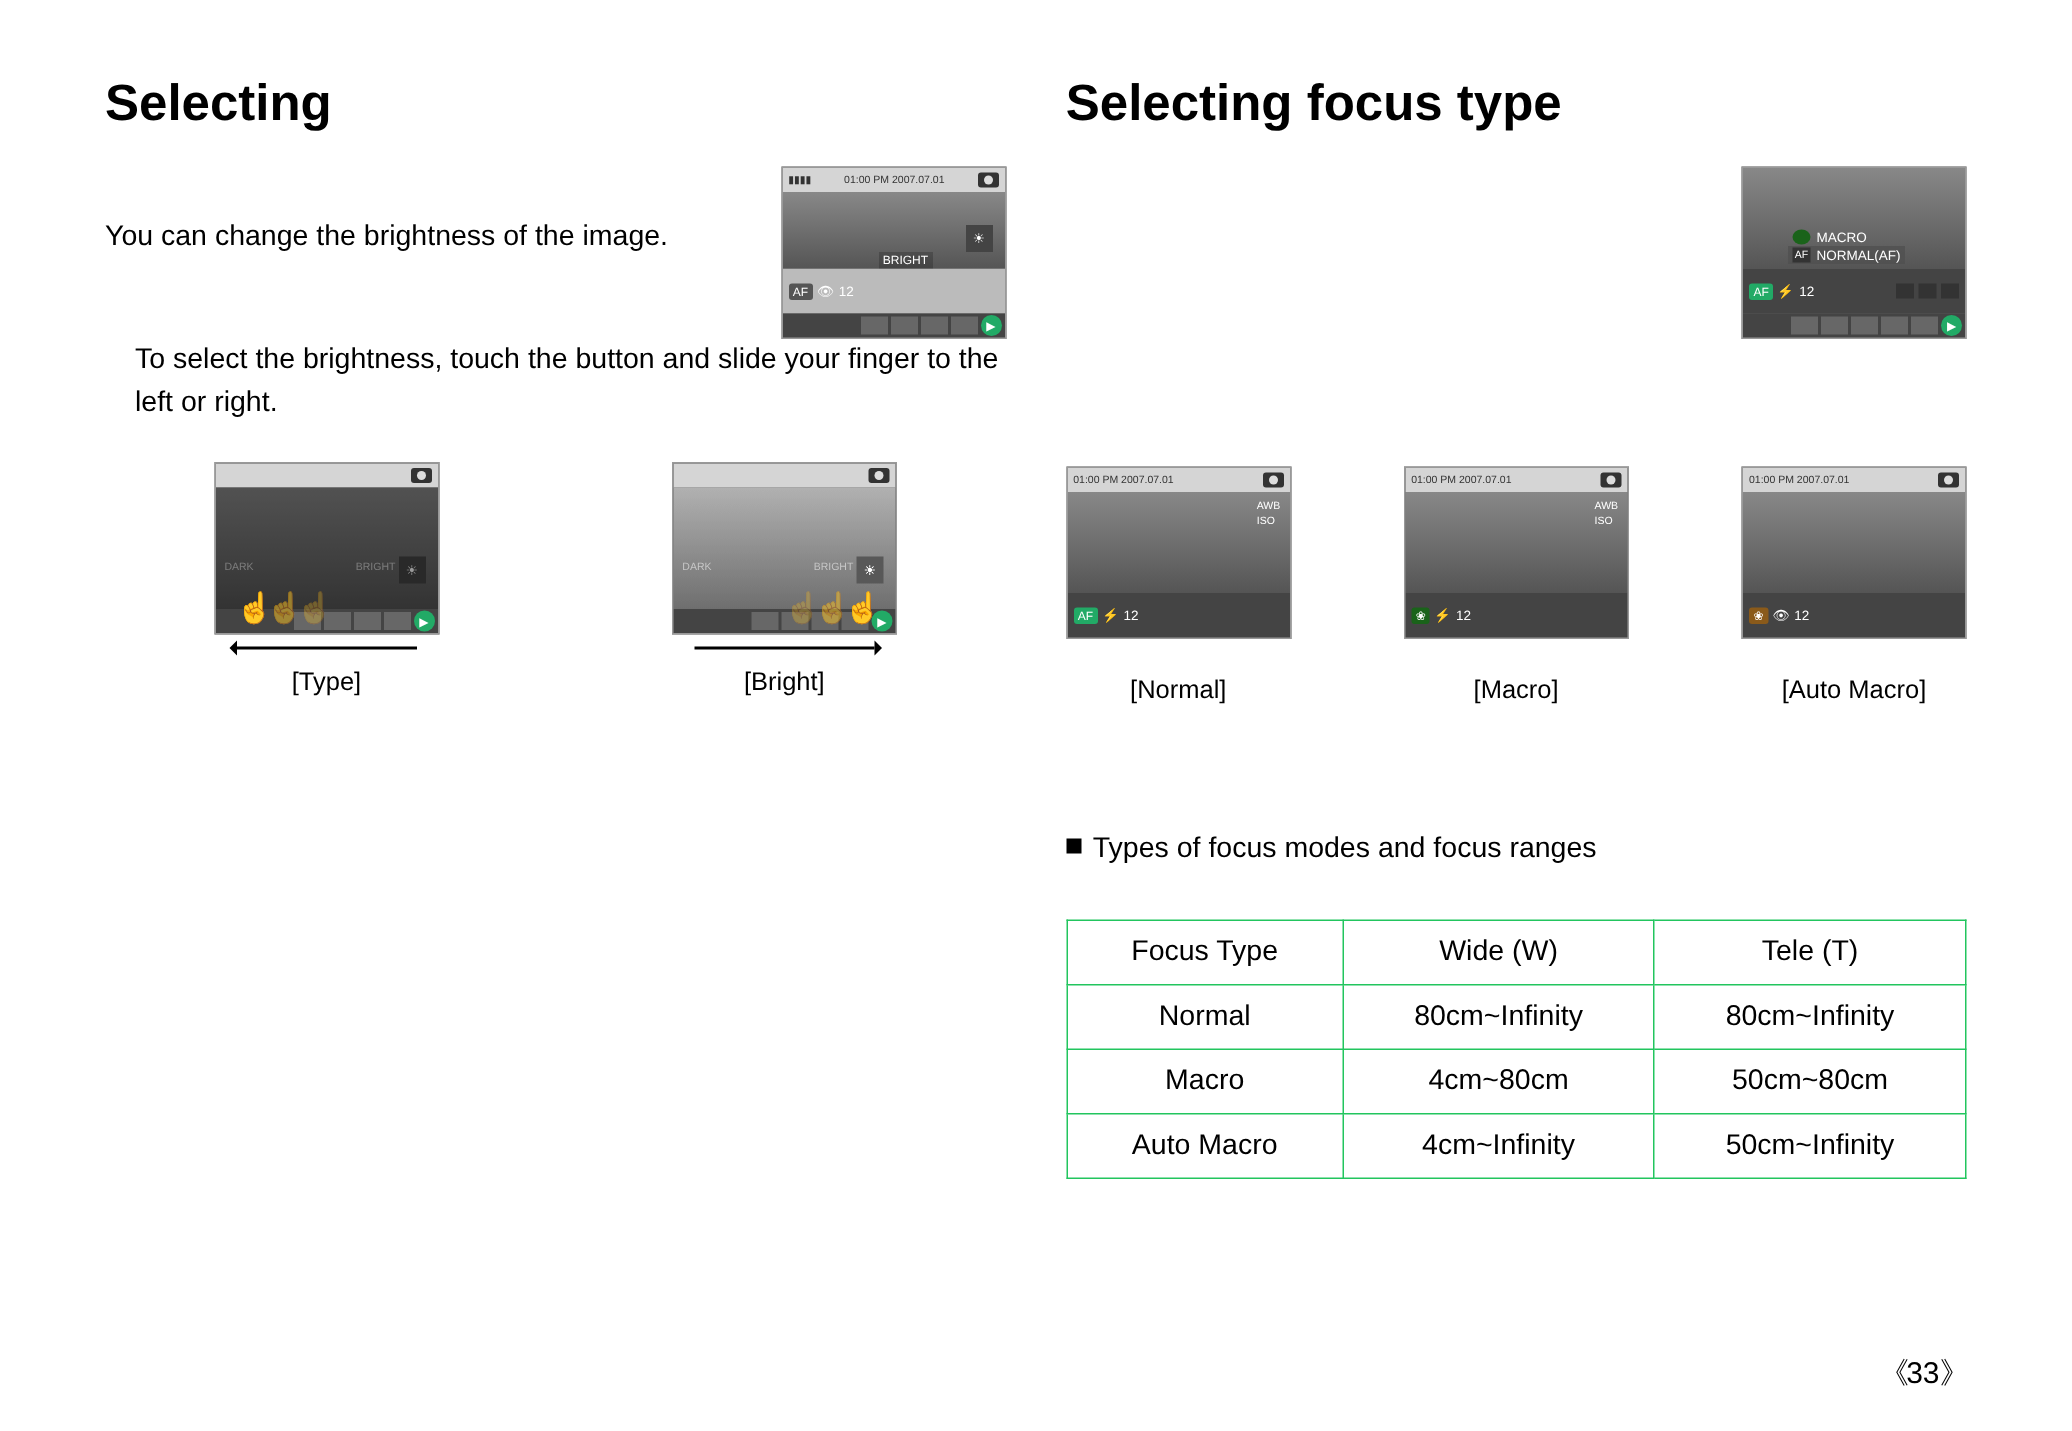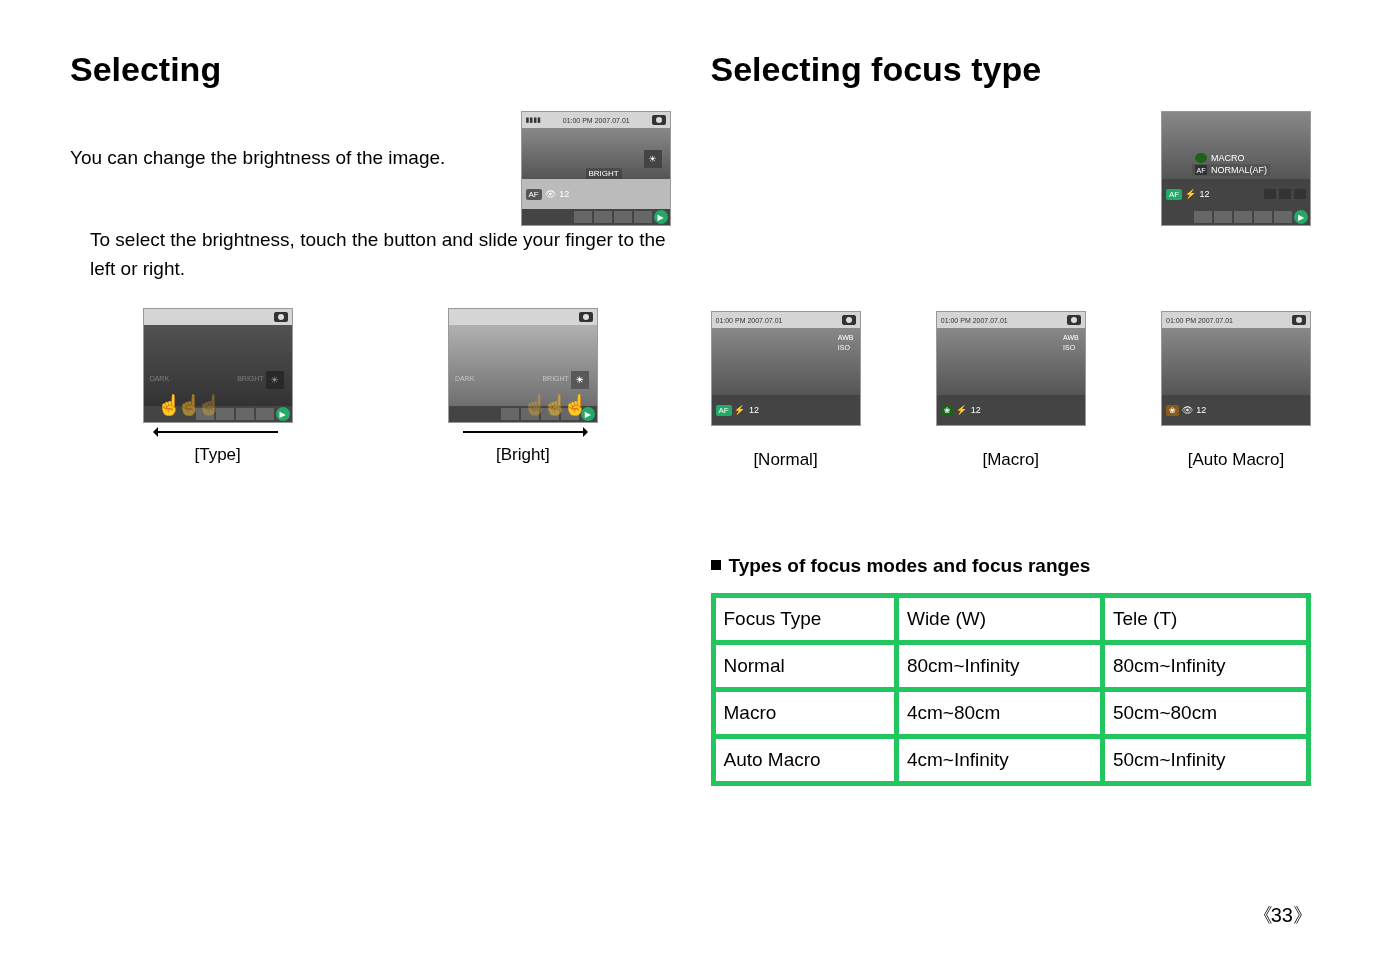--- a/index.html
+++ b/index.html
@@ -187,32 +187,31 @@
     padding:1px 3px;
   }
   .sc-menu div.active { background: rgba(80,80,80,.8); }
   .mi { width:12px;height:10px;display:inline-block; }
   .mi.flower { background:#1a631a; border-radius:50%; }
   .mi.af { background:#333;color:#fff;font-size:7px;display:flex;align-items:center;justify-content:center; }
 
   .focus-table-label {
     font-size: 19px;
     margin-top: 85px;
-    margin-bottom: 16px;
-    font-weight: bold;
+    margin-bottom: 36px;
   }
   table.focus {
     border-collapse: collapse;
     width: 100%;
     font-size: 19px;
   }
   table.focus th, table.focus td {
-    border: 5px solid #22c55e;
+    border: 1px solid #22c55e;
     padding: 10px 8px;
-    text-align: left;
+    text-align: center;
     font-weight: normal;
   }
 
   .page-num {
     position: absolute;
     right: 70px;
     bottom: 25px;
     font-size: 20px;
   }
   .page-num .brackets { letter-spacing: -2px; }

